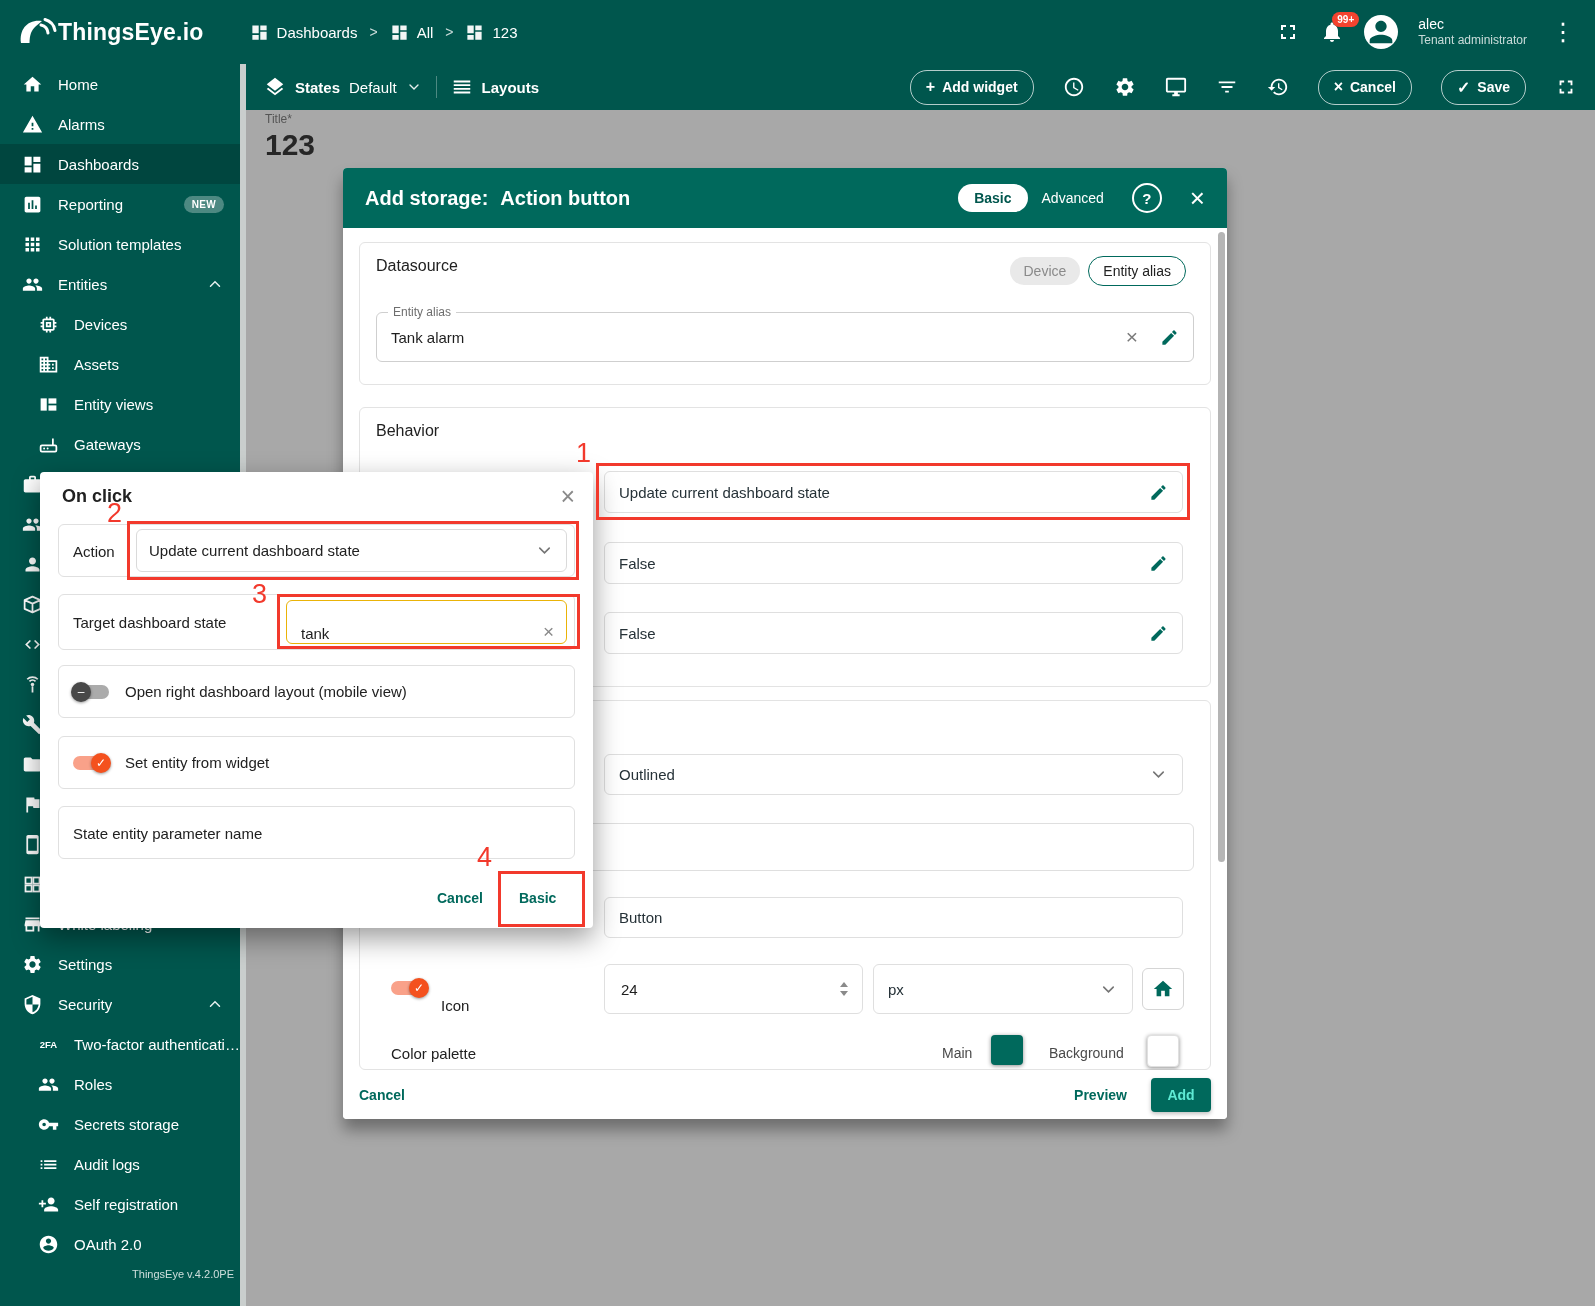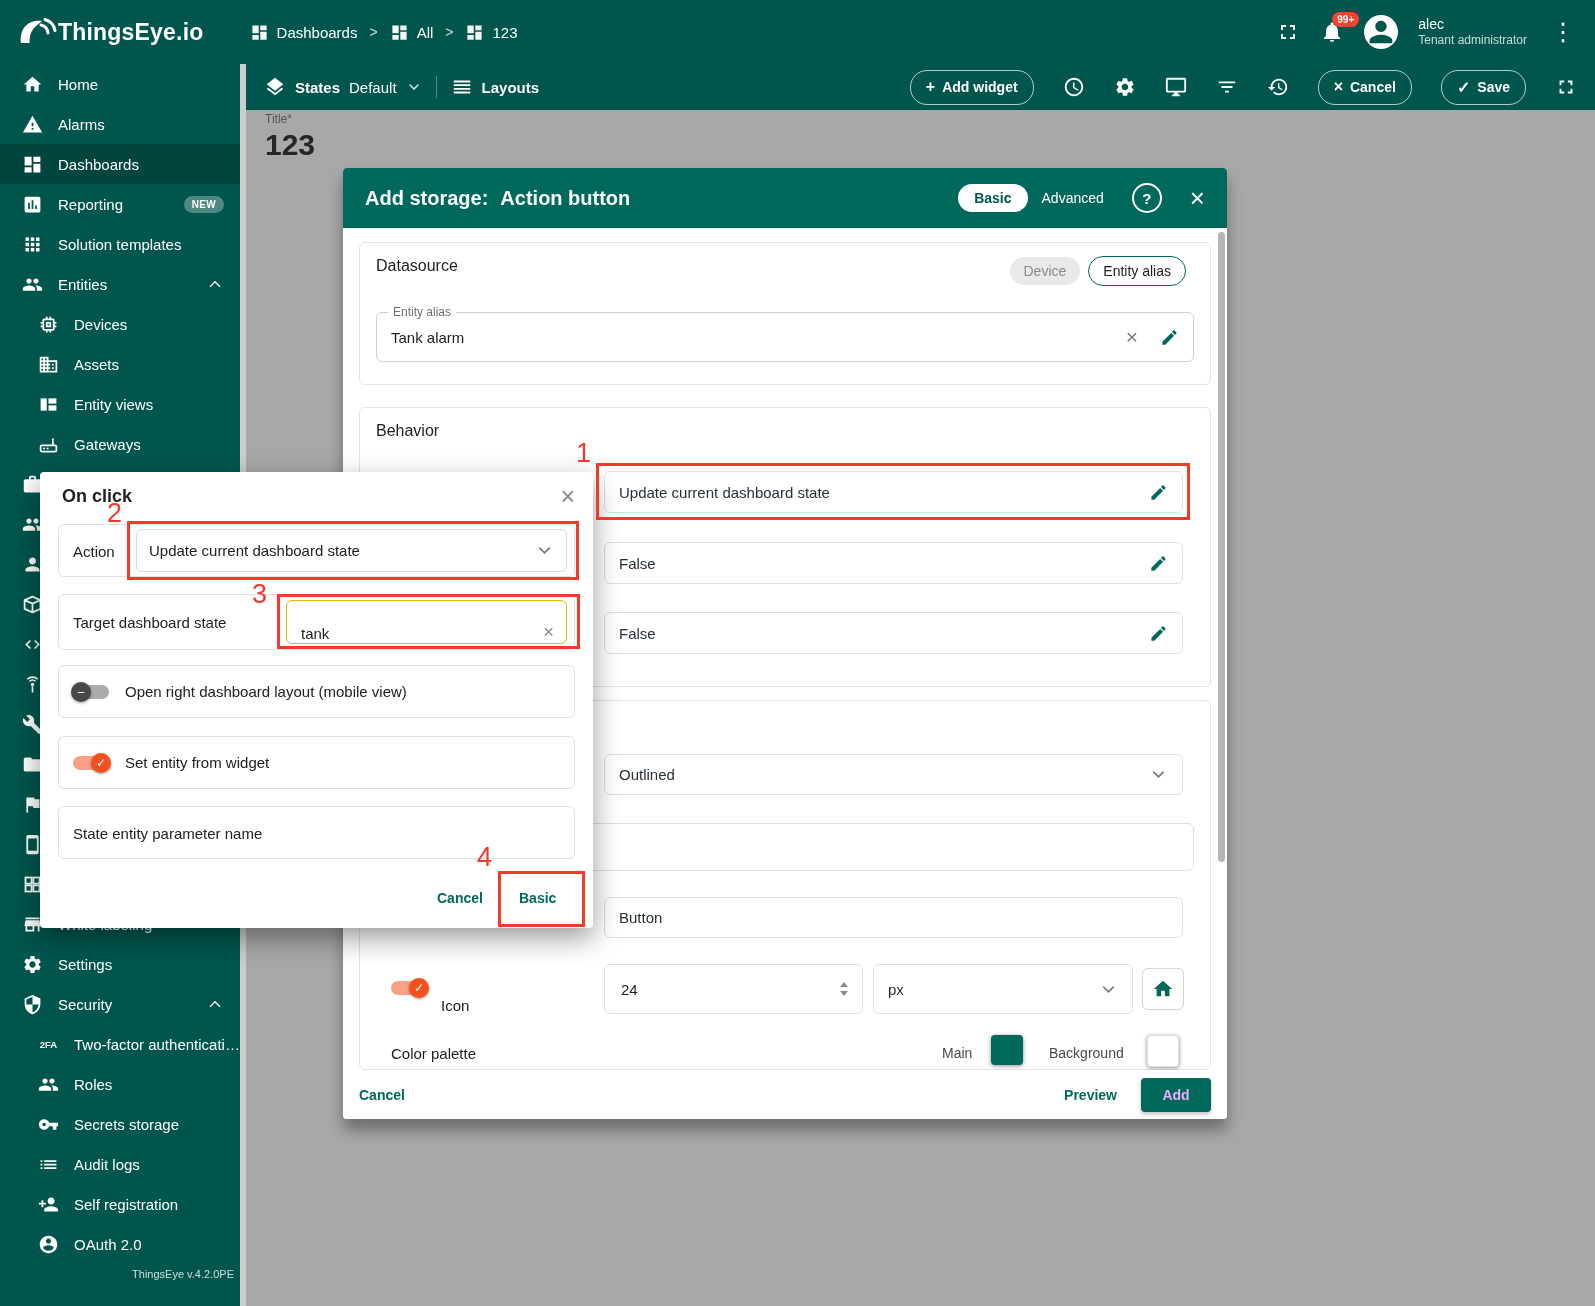--- a/index.html
+++ b/index.html
@@ -112,22 +112,22 @@
   .spin i{display:block;width:0;height:0;border-left:4.5px solid transparent;border-right:4.5px solid transparent}
   .spin .up{border-bottom:5px solid #8a8a8a}
   .spin .dn{border-top:5px solid #8a8a8a}
 
   .ptxt{position:absolute;font-size:15px;color:#212121}
   .swatch{position:absolute;width:32px;height:30px;border-radius:4px;box-shadow:0 1px 4px rgba(0,0,0,.45);cursor:pointer}
 
   .mfoot{position:absolute;left:0;right:0;bottom:0;height:49px;background:#fff;border-radius:0 0 4px 4px;
          display:flex;align-items:center;padding:0 16px;box-sizing:border-box;z-index:3}
   .linkbtn{font-size:14px;font-weight:bold;color:#00695c;cursor:pointer}
-  .addbtn{margin-left:24px;width:70px;height:34px;background:#00695c;border:none;border-radius:4px;
-          color:#f0abfc;font-size:14px;font-weight:bold;font-family:inherit;cursor:pointer;box-shadow:0 2px 4px rgba(0,0,0,.25)}
+  .addbtn{margin-left:24px;width:60px;height:34px;background:#00695c;border:none;border-radius:4px;
+          color:#5eead4;font-size:14px;font-weight:bold;font-family:inherit;cursor:pointer;box-shadow:0 2px 4px rgba(0,0,0,.25)}
   .mscroll{position:absolute;right:2px;top:64px;width:7px;height:630px;background:#b5b5b5;border-radius:4px}
 
   
   .tg{position:relative;width:36px;height:14px;border-radius:7px;flex:none;cursor:pointer}
   .tg .knob{position:absolute;top:-3px;width:20px;height:20px;border-radius:50%;color:#fff;font-size:12px;
             line-height:20px;text-align:center;box-shadow:0 1px 3px rgba(0,0,0,.4)}
   .tg.on{background:#f9a189}
   .tg.on .knob{right:-2px;background:#f4511e}
   .tg.off{background:#ababab}
   .tg.off .knob{left:-2px;background:#484848}

